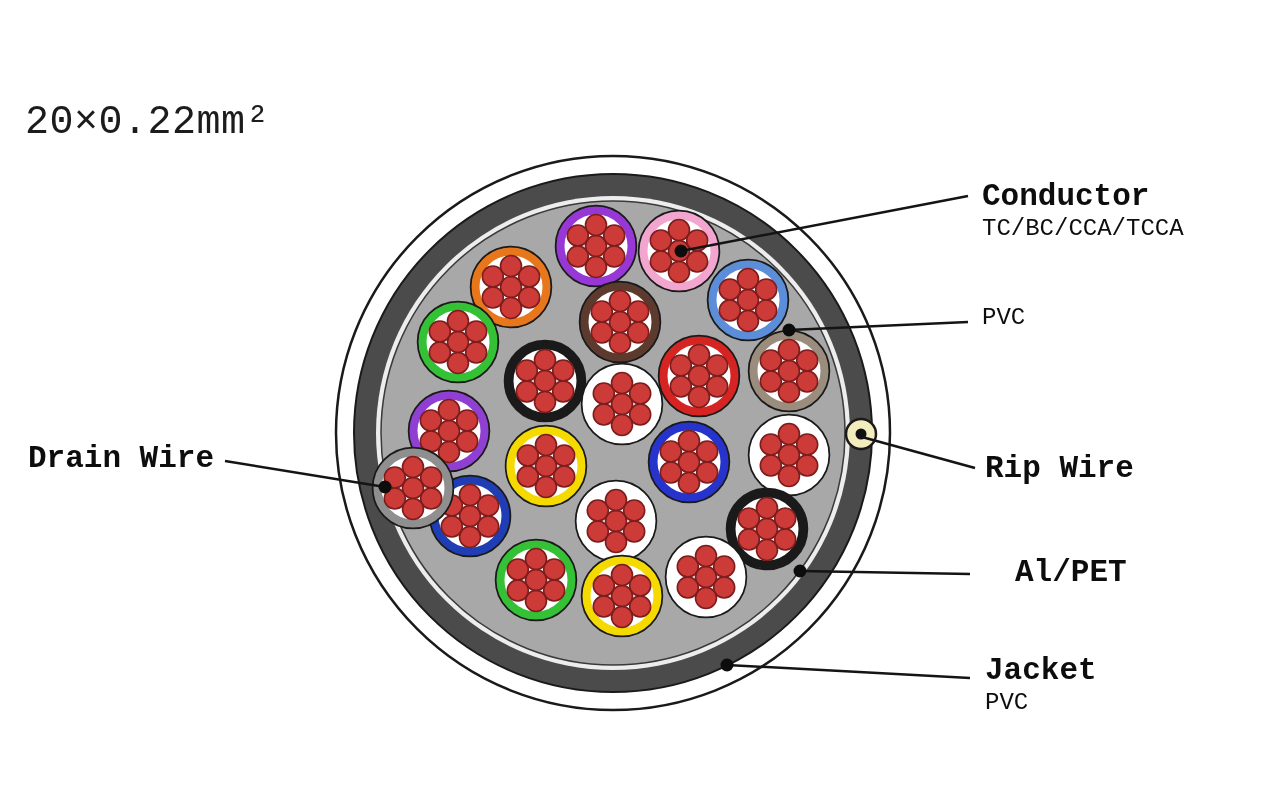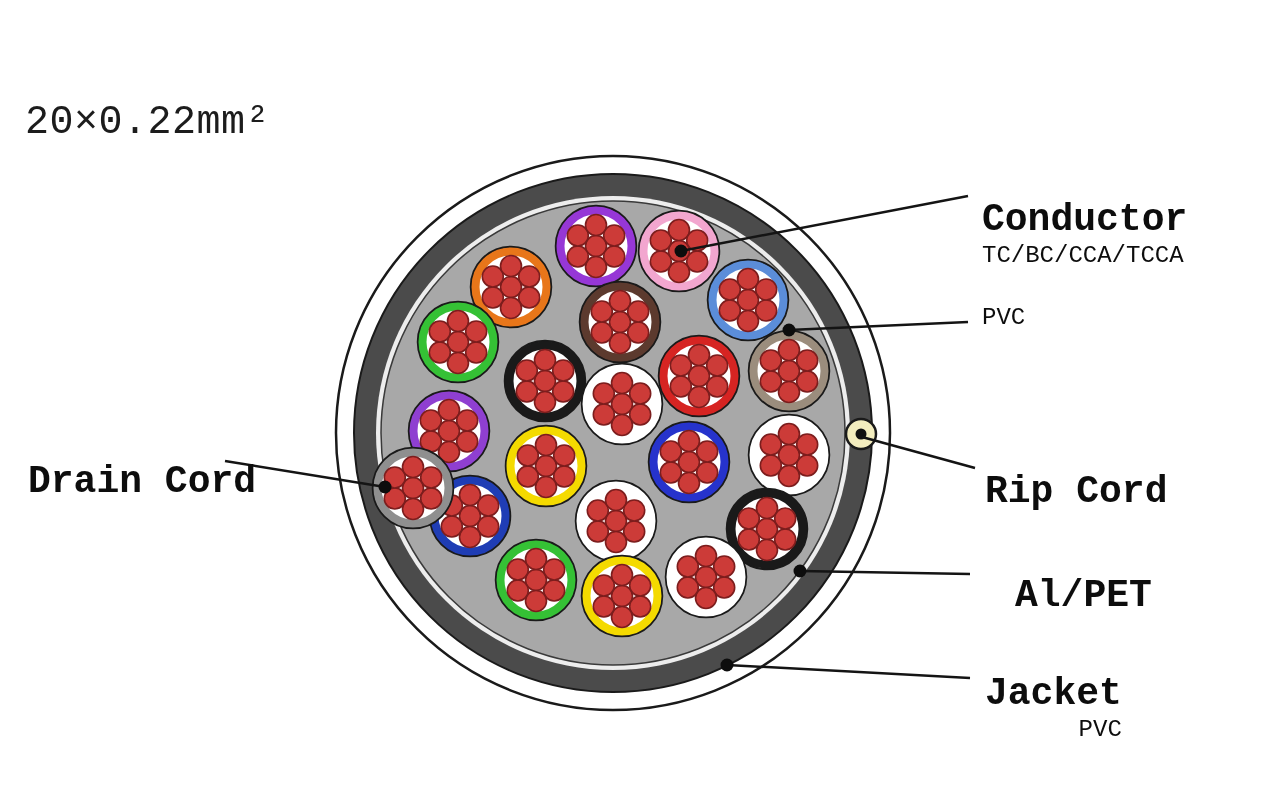--- a/index.html
+++ b/index.html
@@ -10,21 +10,21 @@
     font-family:Liberation Mono, monospace;
     overflow:hidden;
     padding-left:41px;
   }
   .diagram-svg{position:absolute;left:0;top:0;}
   .size-label{
     position:absolute;left:25px;top:100px;
     font-size:40px;font-weight:500;color:#1c1c1c;letter-spacing:0.5px;
   }
   .callout{position:absolute;color:#0d0d0d;}
-  .callout .label-title{font-weight:bold;font-size:38px;line-height:1.12;margin-top:19px;}
+  .callout .label-title{font-weight:bold;font-size:31px;line-height:1.12;}
   .callout .label-sub{font-size:24px;line-height:1.15;font-weight:400;}
 </style>
 </head>
 <body>
 
 <div class="stage">
 
   <svg class="diagram-svg" width="1280" height="800" viewBox="0 0 1280 800">
 
     <g>
@@ -297,29 +297,29 @@
   <div class="callout" style="left:982px;top:180px;">
     <div class="label-title">Conductor</div>
     <div class="label-sub">TC/BC/CCA/TCCA</div>
   </div>
 
   <div class="callout" style="left:982px;top:304px;">
     <div class="label-sub">PVC</div>
   </div>
 
   <div class="callout" style="left:985px;top:452px;">
-    <div class="label-title">Rip Cord</div>
+    <div class="label-title">Rip Wire</div>
   </div>
 
   <div class="callout" style="left:1015px;top:556px;">
     <div class="label-title">Al/PET</div>
   </div>
 
-  <div class="callout" style="left:985px;top:654px;text-align:right;">
+  <div class="callout" style="left:985px;top:654px;">
     <div class="label-title">Jacket</div>
     <div class="label-sub">PVC</div>
   </div>
 
   <div class="callout" style="left:28px;top:442px;">
-    <div class="label-title">Drain Cord</div>
+    <div class="label-title">Drain Wire</div>
   </div>
 
 </div>
 
 </body></html>

